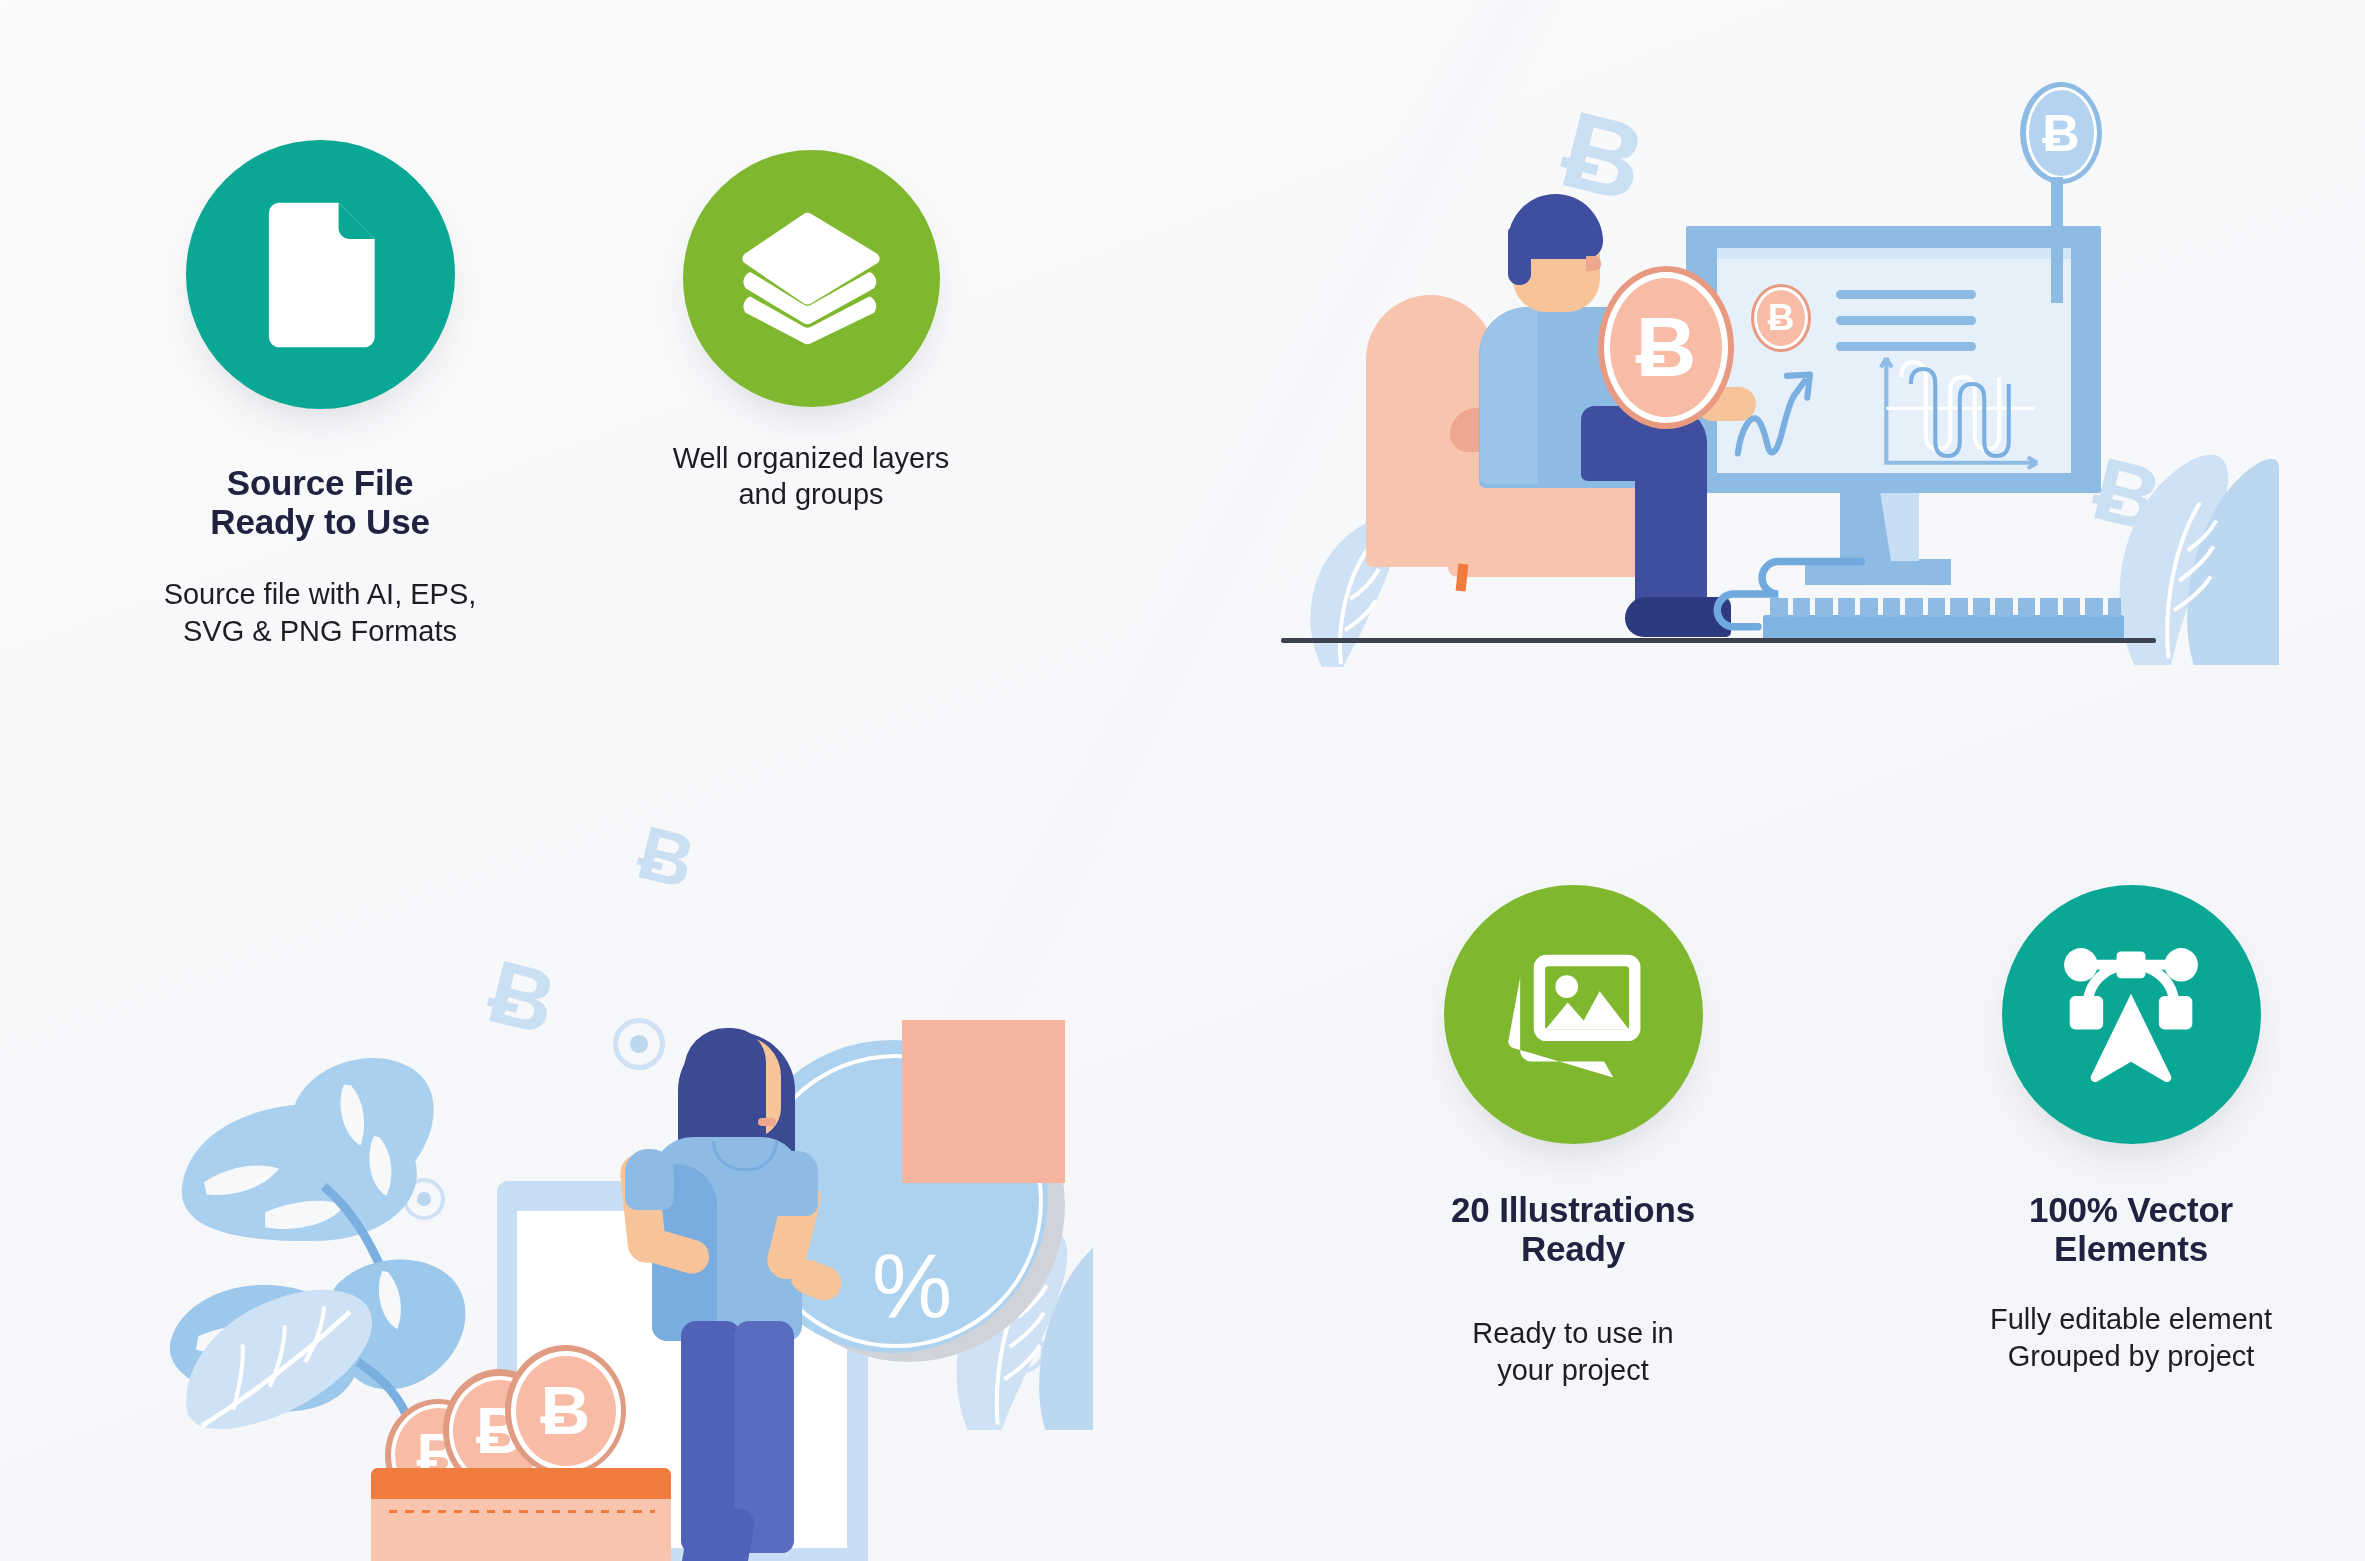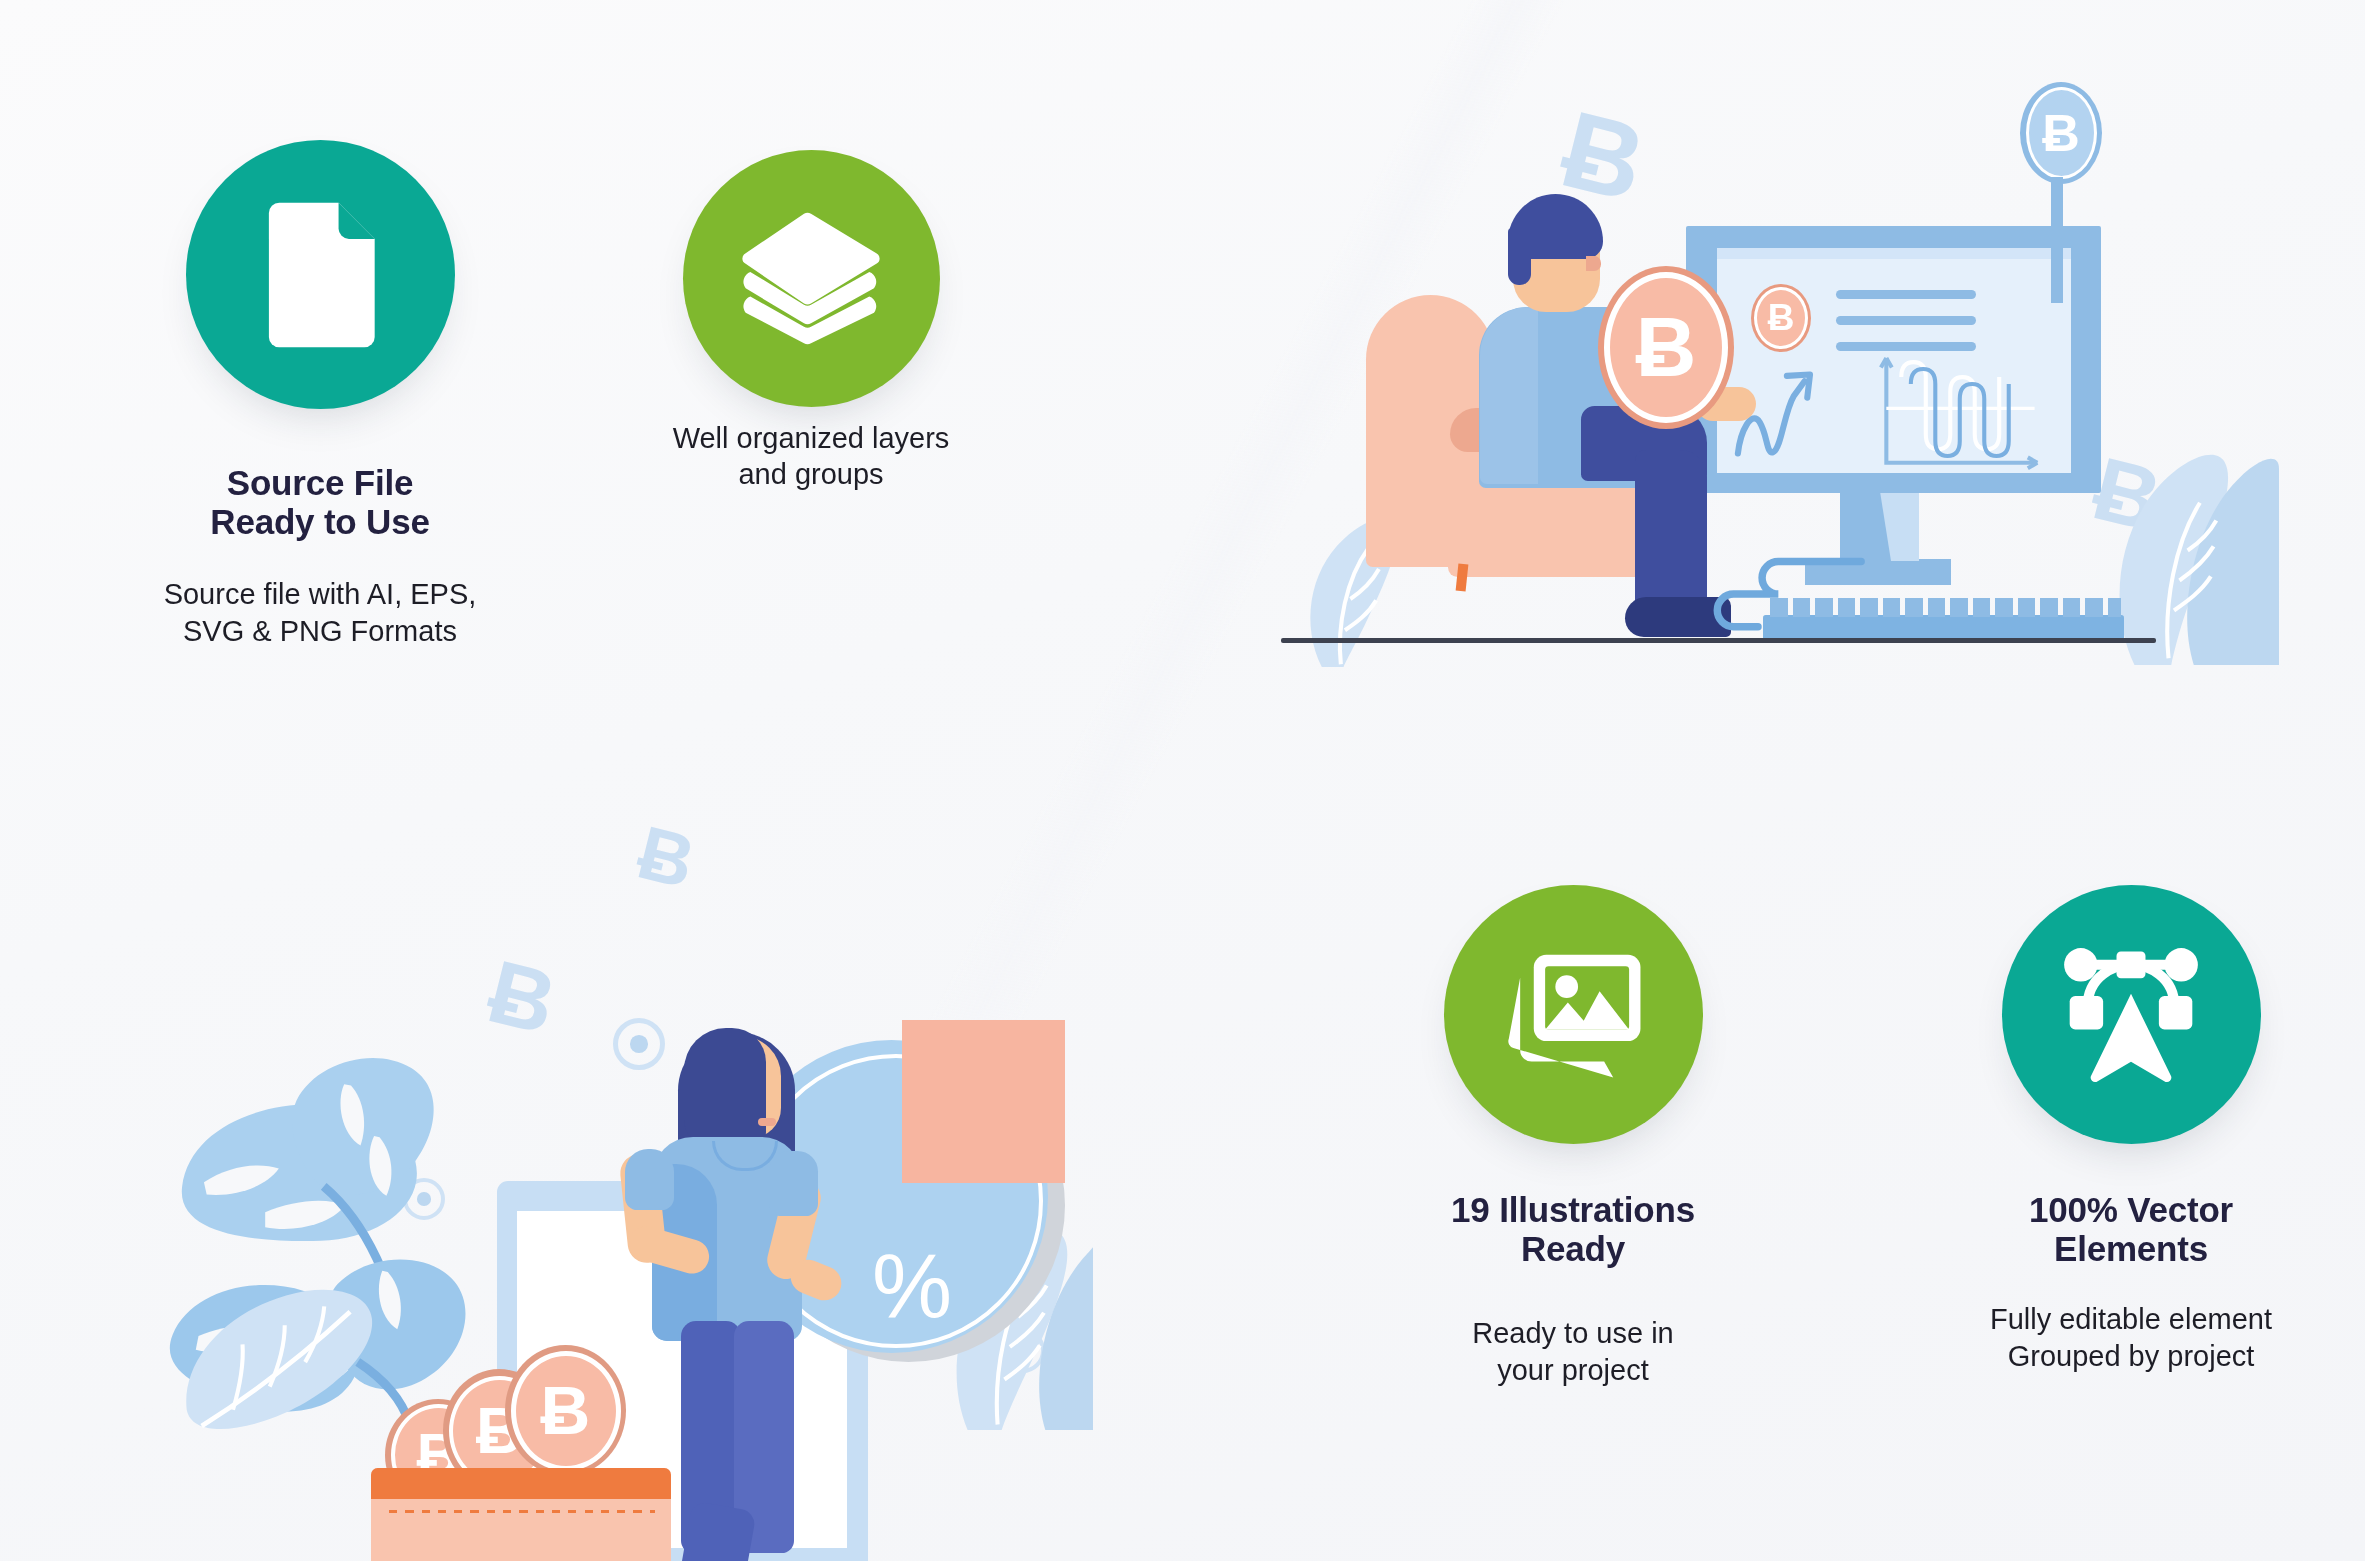--- a/index.html
+++ b/index.html
@@ -67,35 +67,35 @@
   </div>
 
   <div class="feature" style="left:593px;top:150px;width:436px;">
     <div class="fcircle" style="width:257px;height:257px;background:#7fb82e;">
       <svg width="140" height="136" viewBox="0 0 120 116">
         <path d="M60 2 L116 36 a5 5 0 0 1 0 9 L60 79 a6 6 0 0 1 -6 0 L4 45 a5 5 0 0 1 0 -9 L54 2 a6 6 0 0 1 6 0 Z" fill="#fff"></path>
         <path d="M8 52 a9 9 0 0 0 -4 14 L54 96 a6 6 0 0 0 6 0 L114 66 a9 9 0 0 0 -4 -14 L60 80 a6 6 0 0 1 -6 0 Z" fill="#fff"></path>
         <path d="M8 73 a9 9 0 0 0 -4 14 L54 113 a6 6 0 0 0 6 0 L114 87 a9 9 0 0 0 -4 -14 L60 99 a6 6 0 0 1 -6 0 Z" fill="#fff"></path>
       </svg>
     </div>
-    <div class="fdesc" style="font-size:29px;margin-top:13px;">Well organized layers
+    <div class="fdesc" style="font-size:29px;margin-top:33px;">Well organized layers
 and groups</div>
   </div>
 
   <div class="feature" style="left:1355px;top:885px;width:436px;">
     <div class="fcircle" style="width:259px;height:259px;background:#7fb82e;">
       <svg width="143" height="126" viewBox="0 0 126 110">
         <path d="M16 22 L16 86 a10 10 0 0 0 10 10 L90 96 L98 110 L10 84 a6 6 0 0 1 -4 -8 Z" fill="#fff"></path>
         <rect x="28" y="2" width="94" height="76" rx="11" fill="#fff"></rect>
         <rect x="38" y="12" width="74" height="56" rx="3" fill="#7fb82e"></rect>
         <circle cx="57" cy="30" r="10" fill="#fff"></circle>
         <path d="M38 68 L58 44 L72 60 L86 34 L112 68 Z" fill="#fff"></path>
       </svg>
     </div>
-    <div class="ftitle" style="font-size:35px;margin-top:46px;">19 Illustrations
+    <div class="ftitle" style="font-size:35px;margin-top:46px;">20 Illustrations
 Ready</div>
     <div class="fdesc" style="font-size:29px;margin-top:47px;">Ready to use in
 your project</div>
   </div>
 
   <div class="feature" style="left:1913px;top:885px;width:436px;">
     <div class="fcircle" style="width:259px;height:259px;background:#0aa894;">
       <svg width="146" height="136" viewBox="0 0 130 122">
         <path d="M28 16 H56 M74 16 H104" stroke="#fff" stroke-width="9"></path>
         <path d="M26 54 C26 26 50 16 65 16 C80 16 104 26 104 54" fill="none" stroke="#fff" stroke-width="9"></path>

